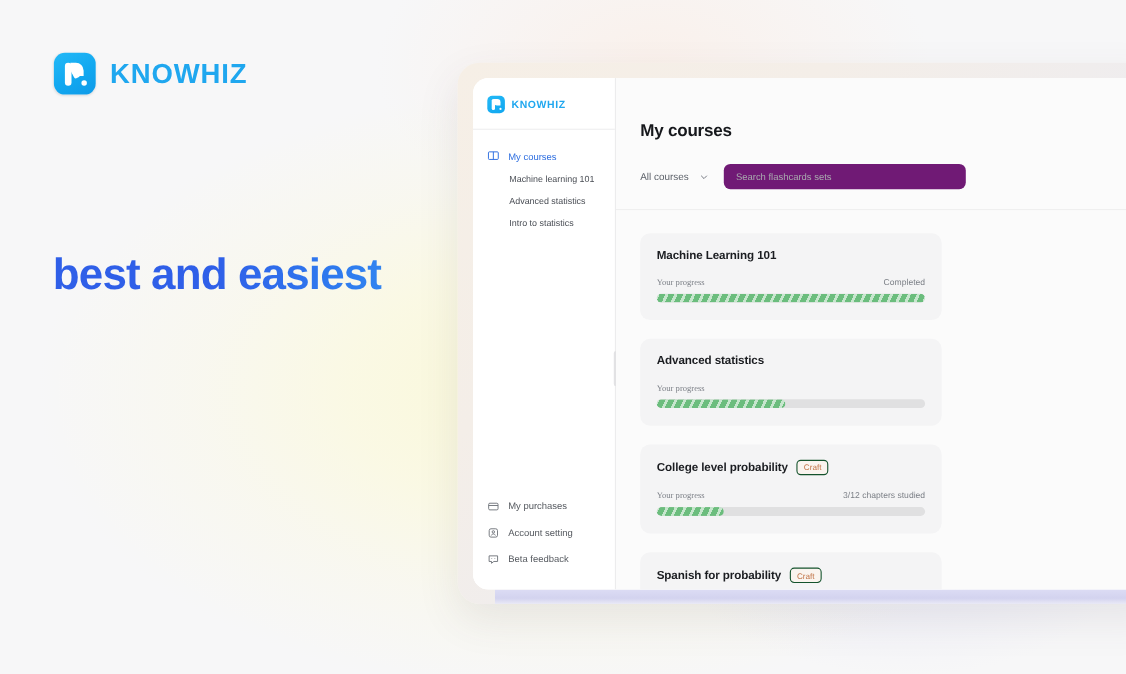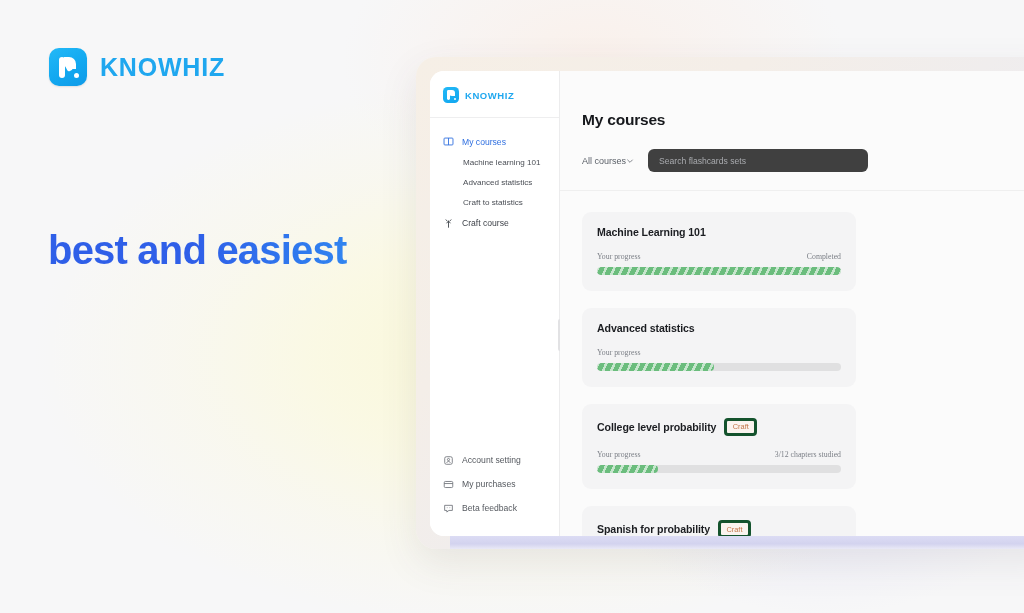--- a/index.html
+++ b/index.html
@@ -129,43 +129,43 @@
     position:absolute;right:-2.5px;top:248px;width:3.4px;height:32px;border-radius:3px;
     background:#e2e2e4;
   }
 
   
   .main{flex:1;min-width:0;background:#fbfbfb;position:relative;overflow:hidden;}
   .main-inner{padding:40px 0 0 22px;}
   .page-title{font-size:15.5px;font-weight:bold;color:#16181c;letter-spacing:-.2px;}
 
   .filters{display:flex;align-items:center;gap:14px;margin-top:20px;}
-  .all-courses{display:flex;align-items:center;gap:0;font-size:9px;color:#5b6068;cursor:default;justify-content:space-between;}
+  .all-courses{display:flex;align-items:center;gap:10px;font-size:9px;color:#5b6068;cursor:default;justify-content:space-between;}
   .chev{width:8px;height:8px;flex:none;}
   .search{
-    width:220px;height:23px;border-radius:6px;background:#404040;
+    width:220px;height:23px;border-radius:6px;background:#701a75;
     display:flex;align-items:center;padding:0 11px;
     font-size:8.6px;color:#a9abaf;
   }
   .hr{height:1px;background:#efefef;margin:18px 0 0 0;margin-left:-22px;}
 
   .cards{display:flex;flex-wrap:wrap;gap:17px;padding-top:21px;}
   .card{
     width:274px;flex:none;background:#f4f4f5;border-radius:9px;
     padding:14px 15px 16px 15px;
   }
   .card-title-row{display:flex;align-items:center;gap:8px;}
   .card-title{font-size:10.6px;font-weight:bold;color:#1b1d21;letter-spacing:-.1px;}
   .badge{
-    font-size:7.4px;color:#c2764a;border:3px solid #14532d;border-radius:4px;
+    font-size:7.4px;color:#c2764a;border:1px solid #14532d;border-radius:4px;
     padding:2.4px 5.4px;line-height:1;background:#faf4ef;
   }
   .prog-labels{display:flex;justify-content:space-between;align-items:baseline;margin-top:14px;}
   .prog-label{font-size:7.8px;color:#7b7f86;font-family:Liberation Serif, serif;}
-  .prog-meta{font-size:7.8px;color:#7b7f86;font-family:Liberation Serif, serif;}
+  .prog-meta{font-size:7.8px;color:#7b7f86;}
   .bar{
     height:8px;border-radius:5px;background:#e0e0e1;margin-top:6px;overflow:hidden;
   }
   .bar-fill{
     height:100%;border-radius:5px;
     background-color:#6bbd7d;
     background-image:repeating-linear-gradient(115deg,
       rgba(255,255,255,.62) 0px, rgba(255,255,255,.62) 2.6px,
       rgba(255,255,255,0) 2.6px, rgba(255,255,255,0) 7.4px);
   }
@@ -220,65 +220,54 @@
             <svg width="11" height="11" viewBox="0 0 16 16" fill="none" stroke="#2f6fe0" stroke-width="1.3">
               <rect x="1.5" y="3" width="13" height="10" rx="1.2"></rect>
               <line x1="8" y1="3" x2="8" y2="13"></line>
             </svg>
           </span>
           <span>My courses</span>
         </div>
 
         <div class="sb-sub">Machine learning 101</div>
         <div class="sb-sub">Advanced statistics</div>
-        <div class="sb-sub">Craft to statistics</div>
-
+        <div class="sb-sub">Intro to statistics</div>
+
+
+
+      </div>
+
+      <div class="sb-spacer"></div>
+
+      <div class="sb-bottom">
 
         <div class="sb-item">
           <span class="ic">
-            <svg width="11" height="11" viewBox="0 0 16 16" fill="none" stroke="#3f434a" stroke-width="1.3" stroke-linecap="round">
-              <line x1="8" y1="4.5" x2="8" y2="13.5"></line>
-              <path d="M5.6 7.2 L8 4.2 L10.4 7.2" fill="none"></path>
-              <line x1="4.4" y1="2.6" x2="5.4" y2="3.8"></line>
-              <line x1="11.6" y1="2.6" x2="10.6" y2="3.8"></line>
+            <svg width="11" height="11" viewBox="0 0 16 16" fill="none" stroke="#6b6f76" stroke-width="1.2">
+              <rect x="1.8" y="3.6" width="12.4" height="8.8" rx="1.6"></rect>
+              <line x1="1.8" y1="6.6" x2="14.2" y2="6.6"></line>
             </svg>
           </span>
-          <span>Craft course</span>
-        </div>
-
-      </div>
-
-      <div class="sb-spacer"></div>
-
-      <div class="sb-bottom">
+          <span>My purchases</span>
+        </div>
 
         <div class="sb-item">
           <span class="ic">
             <svg width="11" height="11" viewBox="0 0 16 16" fill="none" stroke="#6b6f76" stroke-width="1.2">
               <rect x="2.5" y="2.5" width="11" height="11" rx="2.4"></rect>
               <circle cx="8" cy="6.6" r="1.6"></circle>
               <path d="M5.3 11.4c.5-1.4 1.5-2.1 2.7-2.1s2.2.7 2.7 2.1"></path>
             </svg>
           </span>
           <span>Account setting</span>
         </div>
 
         <div class="sb-item">
           <span class="ic">
             <svg width="11" height="11" viewBox="0 0 16 16" fill="none" stroke="#6b6f76" stroke-width="1.2">
-              <rect x="1.8" y="3.6" width="12.4" height="8.8" rx="1.6"></rect>
-              <line x1="1.8" y1="6.6" x2="14.2" y2="6.6"></line>
-            </svg>
-          </span>
-          <span>My purchases</span>
-        </div>
-
-        <div class="sb-item">
-          <span class="ic">
-            <svg width="11" height="11" viewBox="0 0 16 16" fill="none" stroke="#6b6f76" stroke-width="1.2">
               <path d="M2.4 3.4h11.2v7.4H8.6L5.6 13.2v-2.4H2.4z"></path>
               <circle cx="6" cy="7" r=".65" fill="#6b6f76" stroke="none"></circle>
               <circle cx="10" cy="7" r=".65" fill="#6b6f76" stroke="none"></circle>
             </svg>
           </span>
           <span>Beta feedback</span>
         </div>
 
       </div>
 

